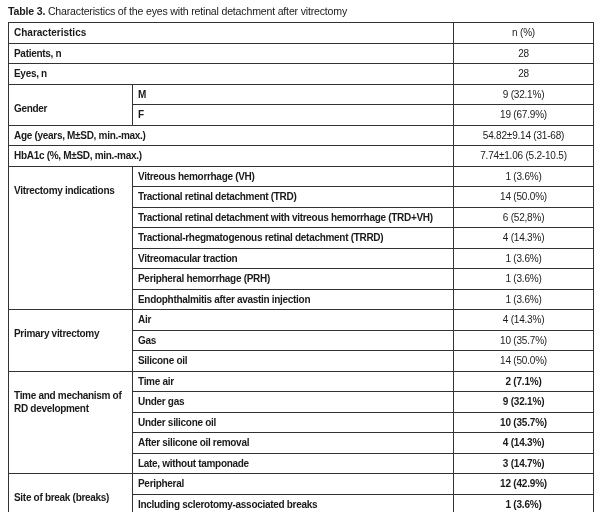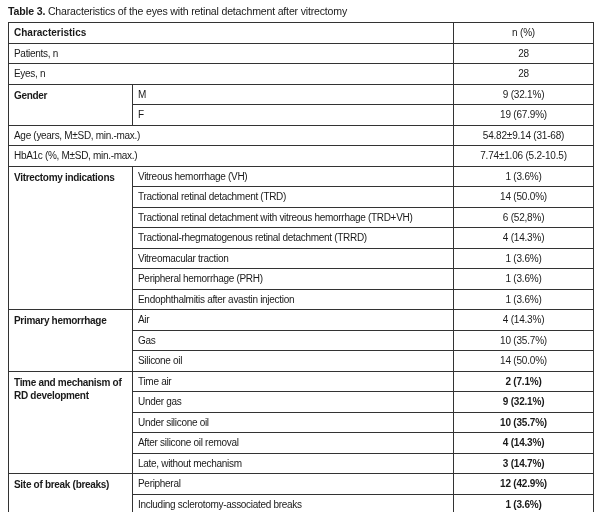--- a/index.html
+++ b/index.html
@@ -8,23 +8,23 @@
   .caption { position: absolute; left: 8px; top: 5px; font-size: 11.5px; letter-spacing: -0.2px;
              transform: scaleX(0.92); transform-origin: left top; white-space: nowrap; }
   .caption .label { font-weight: bold; }
   table { position: absolute; left: 8px; top: 22px; width: 585px; border-collapse: collapse;
           table-layout: fixed; border: 1.5px solid #333; }
   col.c1 { width: 124px; }
   col.c2 { width: 321px; }
   col.c3 { width: 140px; }
   td { border: 1.2px solid #333; height: 19.5px; padding: 0 5px; font-size: 10px;
        line-height: 19px; vertical-align: middle; white-space: nowrap; overflow: hidden; }
-  td.lbl { font-weight: normal; letter-spacing: -0.3px; margin-top: 12px; }
+  td.lbl { font-weight: bold; letter-spacing: -0.3px; margin-top: 12px; }
   td.grp { font-weight: bold; vertical-align: top; white-space: normal; line-height: 13px;
-           padding-top: 4px; letter-spacing: -0.3px; }
+           padding-top: 17px; letter-spacing: -0.3px; }
   td.val { text-align: center; letter-spacing: -0.2px; }
   td.val.b { font-weight: bold; }
   td.hdr { font-weight: bold; }
 </style>
 </head>
 <body>
 
 <div class="caption">
   <span class="label">Table 3.</span><span> Characteristics of the eyes with retinal detachment after vitrectomy</span>
 </div>
@@ -92,21 +92,21 @@
     <tr>
       <td class="lbl">Peripheral hemorrhage (PRH)</td>
       <td class="val">1 (3.6%)</td>
     </tr>
     <tr>
       <td class="lbl">Endophthalmitis after avastin injection</td>
       <td class="val">1 (3.6%)</td>
     </tr>
 
     <tr>
-      <td rowspan="3" class="grp">Primary hemorrhage</td>
+      <td rowspan="3" class="grp">Primary vitrectomy</td>
       <td class="lbl">Air</td>
       <td class="val">4 (14.3%)</td>
     </tr>
     <tr>
       <td class="lbl">Gas</td>
       <td class="val">10 (35.7%)</td>
     </tr>
     <tr>
       <td class="lbl">Silicone oil</td>
       <td class="val">14 (50.0%)</td>
@@ -123,21 +123,21 @@
     </tr>
     <tr>
       <td class="lbl">Under silicone oil</td>
       <td class="val b">10 (35.7%)</td>
     </tr>
     <tr>
       <td class="lbl">After silicone oil removal</td>
       <td class="val b">4 (14.3%)</td>
     </tr>
     <tr>
-      <td class="lbl">Late, without mechanism</td>
+      <td class="lbl">Late, without tamponade</td>
       <td class="val b">3 (14.7%)</td>
     </tr>
 
     <tr>
       <td rowspan="3" class="grp">Site of break (breaks)</td>
       <td class="lbl">Peripheral</td>
       <td class="val b">12 (42.9%)</td>
     </tr>
     <tr>
       <td class="lbl">Including sclerotomy-associated breaks</td>

